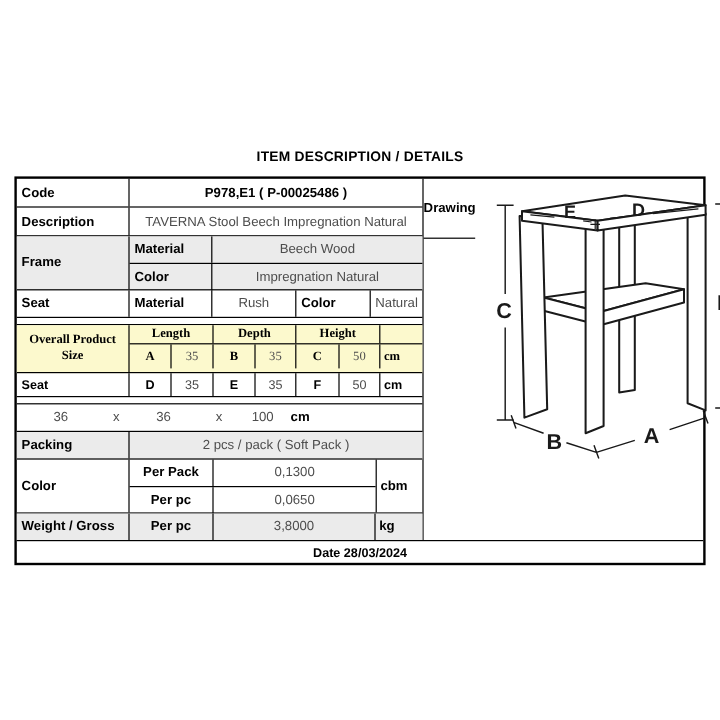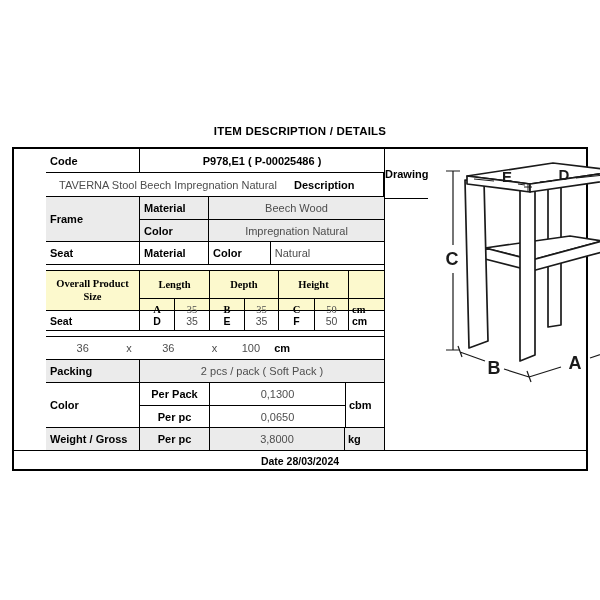--- a/index.html
+++ b/index.html
@@ -1,20 +1,20 @@
 <!DOCTYPE html>
 <html><head>
 <meta charset="utf-8">
 <style>
   html,body{margin:0;padding:0;background:#fff;}
   body{width:600px;height:600px;position:relative;font-family:"Liberation Sans",sans-serif;color:#000;}
   .title{position:absolute;top:125px;left:0;width:600px;text-align:center;font-size:11.5px;font-weight:bold;letter-spacing:.2px;}
   .sheet{position:absolute;left:12px;top:147px;width:576px;height:324px;border:2px solid #000;box-sizing:border-box;background:#fff;}
   .main{display:flex;height:301px;box-sizing:border-box;}
-  .left{width:339px;border-right:1px solid #000;box-sizing:border-box;display:flex;flex-direction:column;margin-left:32px;}
+  .left{width:339px;border-right:1px solid #000;box-sizing:border-box;display:flex;flex-direction:column;}
   .right{flex:1;display:flex;flex-direction:row;}
   .r{display:flex;border-bottom:1px solid #000;box-sizing:border-box;flex:none;}
   .blk{display:flex;border-bottom:1px solid #000;box-sizing:border-box;flex:none;}
   .col{display:flex;flex-direction:column;box-sizing:border-box;}
   .c{box-sizing:border-box;border-right:1px solid #000;display:flex;align-items:center;overflow:hidden;font-size:11px;}
   .c.last{border-right:none;}
   .lab{font-weight:bold;padding-left:4px;}
   .ctr{justify-content:center;text-align:center;padding-left:0;}
   .val{justify-content:center;color:#4d4d4d;}
   .gray{background:#ebebeb;}
@@ -38,51 +38,52 @@
   <div class="main">
 
     <div class="left">
 
       <div class="r" style="height:24px">
         <div class="c lab" style="width:94px">Code</div>
         <div class="c last ctr" style="width:244px;font-weight:bold">P978,E1  ( P-00025486 )</div>
       </div>
 
       <div class="r" style="height:24px">
+        <div class="c lab" style="width:94px">Description</div>
         <div class="c last val" style="width:244px">TAVERNA Stool Beech Impregnation Natural</div>
-        <div class="c lab" style="width:94px">Description</div>
       </div>
 
       <div class="blk gray" style="height:45px">
         <div class="c lab" style="width:94px;height:100%">Frame</div>
         <div class="col" style="width:244px">
           <div class="r" style="height:23px">
             <div class="c lab" style="width:69px">Material</div>
             <div class="c last val" style="width:175px">Beech Wood</div>
           </div>
           <div class="r" style="height:22px;border-bottom:none">
             <div class="c lab" style="width:69px">Color</div>
             <div class="c last val" style="width:175px">Impregnation Natural</div>
           </div>
         </div>
       </div>
 
       <div class="r" style="height:23px">
         <div class="c lab" style="width:94px">Seat</div>
         <div class="c lab" style="width:69px">Material</div>
+        <div class="c val" style="width:70px">Rush</div>
         <div class="c lab" style="width:62px">Color</div>
         <div class="c last val" style="width:43px">Natural</div>
       </div>
 
       <div class="r spacer"></div>
 
       <div class="blk yellow" style="height:40px">
         <div class="c lab ctr sz" style="width:94px;height:100%;line-height:1.2">Overall Product Size</div>
         <div class="col" style="width:244px">
-          <div class="r" style="height:28px">
+          <div class="r" style="height:16px">
             <div class="c lab ctr sz" style="width:70px">Length</div>
             <div class="c lab ctr sz" style="width:69px">Depth</div>
             <div class="c lab ctr sz" style="width:70px">Height</div>
             <div class="c last sz" style="width:35px"></div>
           </div>
           <div class="r" style="height:20px;border-bottom:none">
             <div class="c lab ctr sz" style="width:35px">A</div>
             <div class="c val sz" style="width:35px">35</div>
             <div class="c lab ctr sz" style="width:35px">B</div>
             <div class="c val sz" style="width:34px">35</div>

